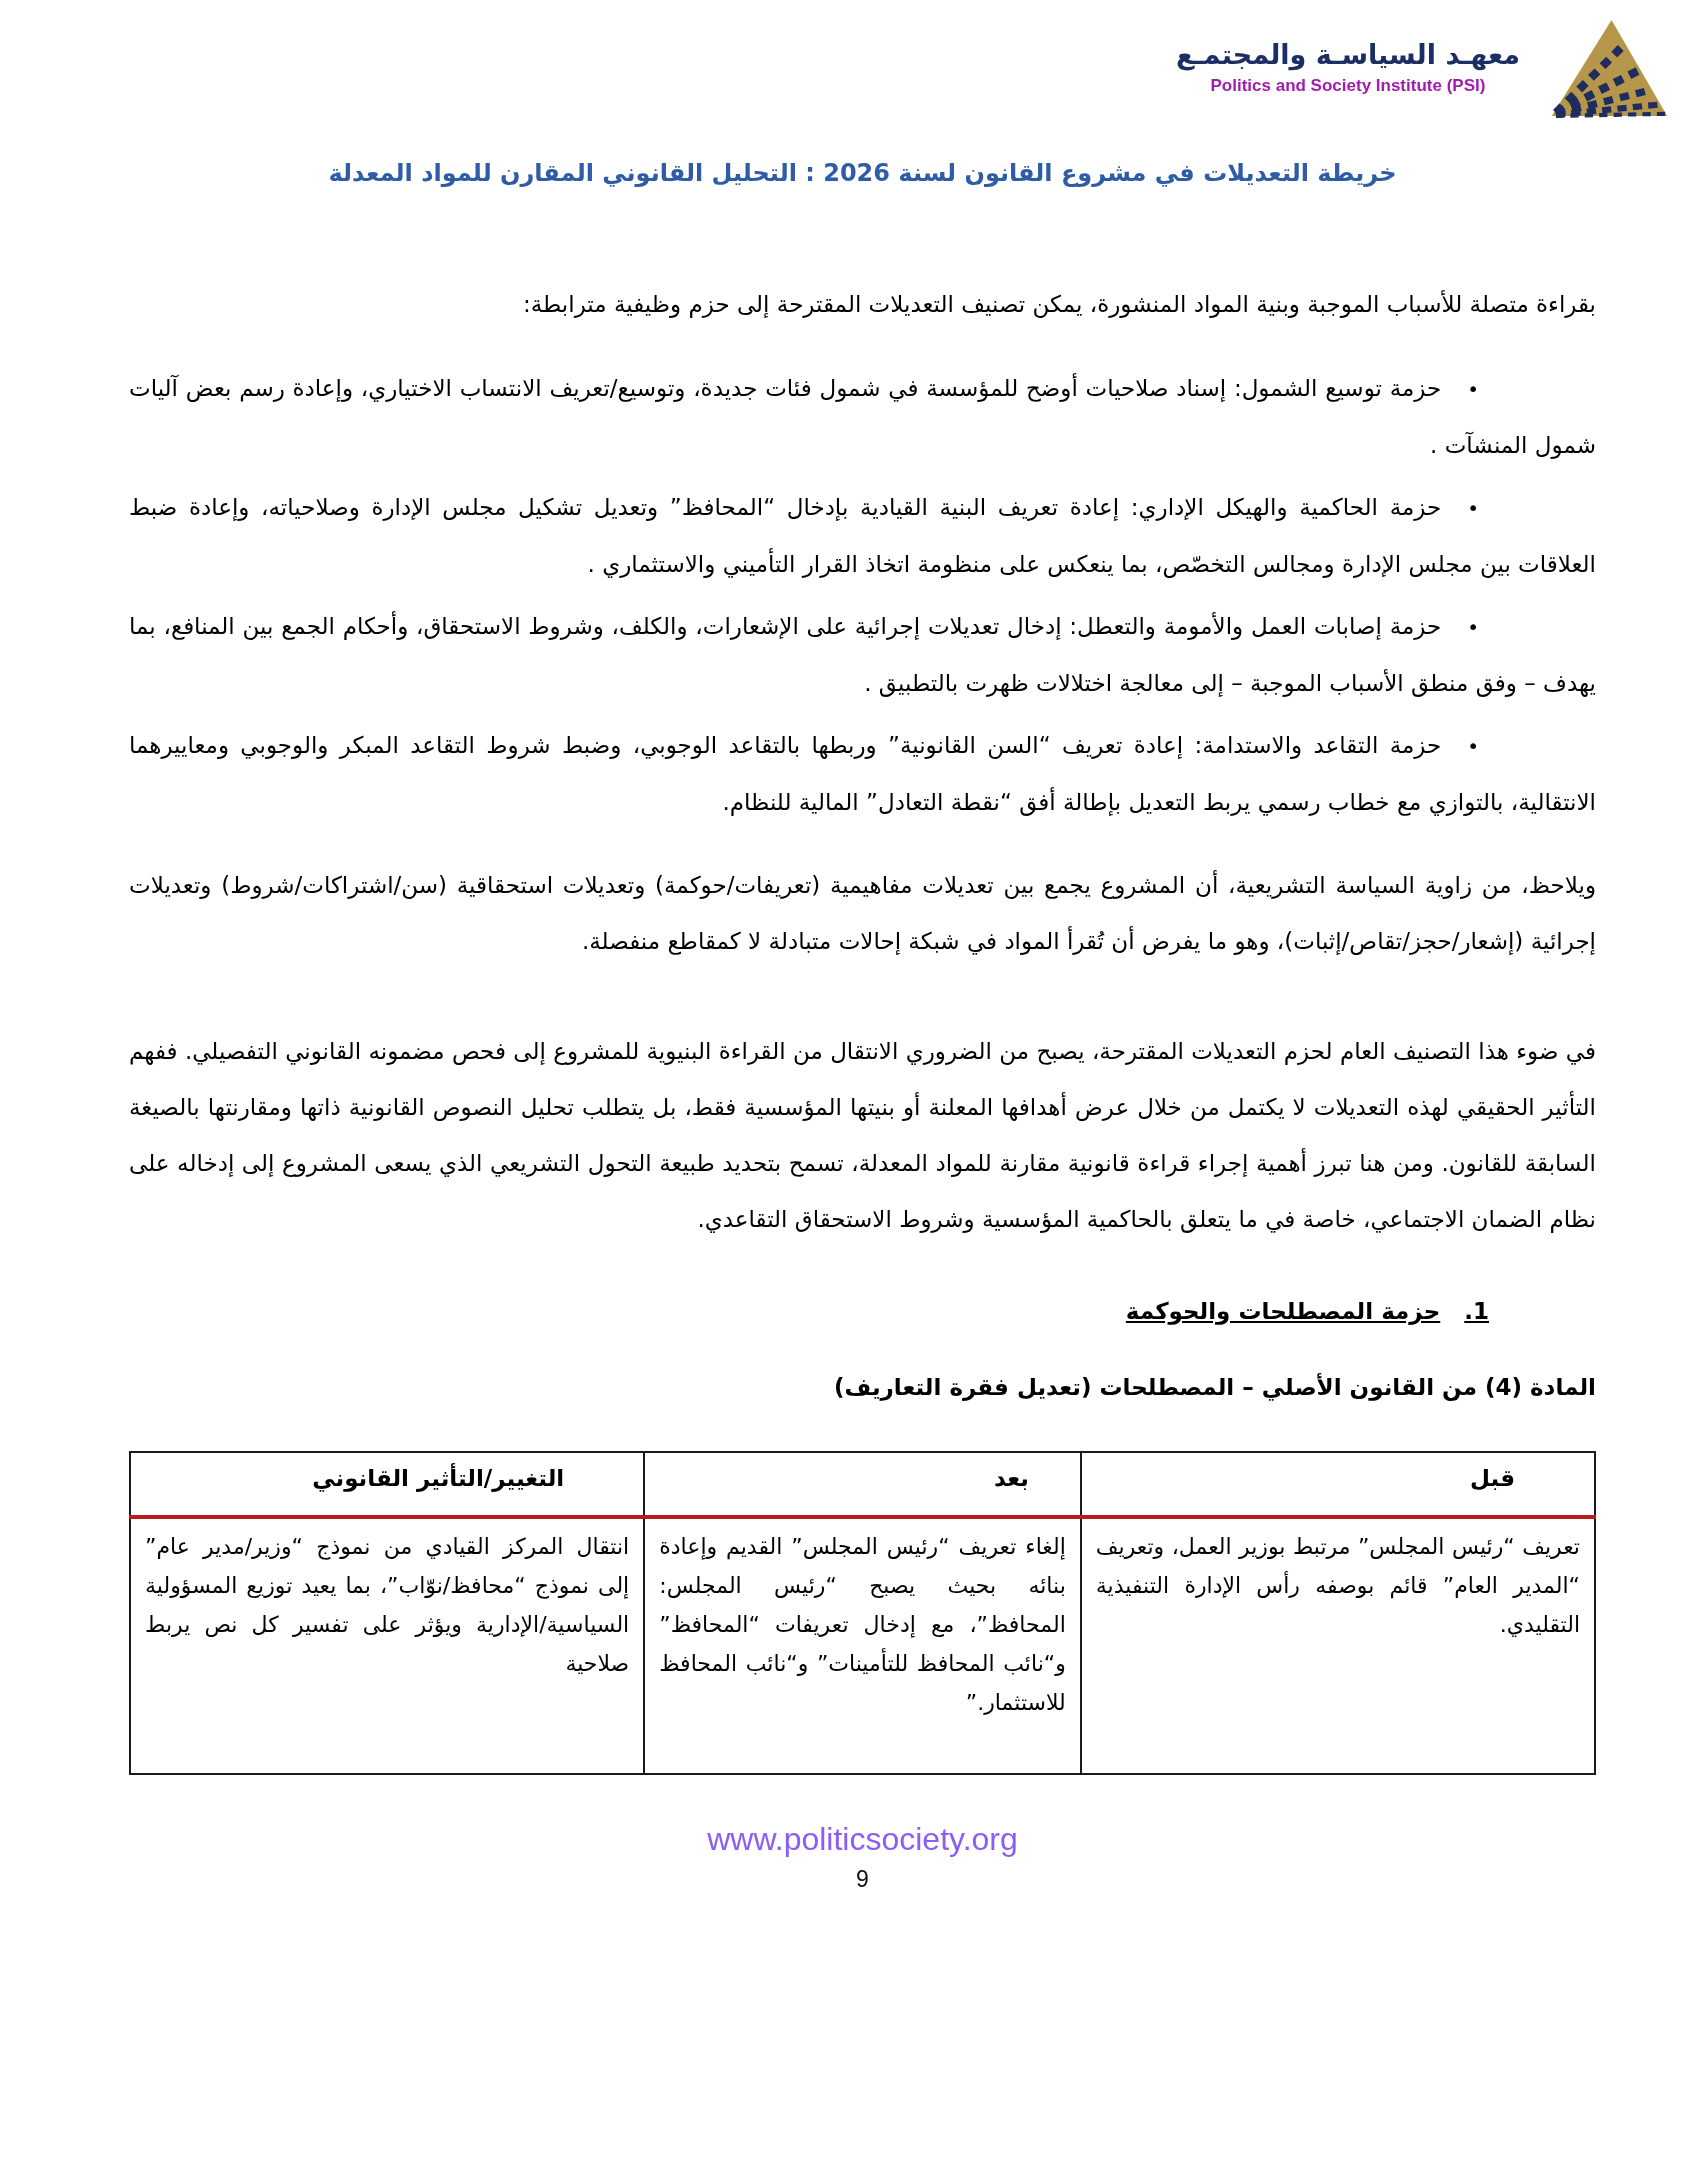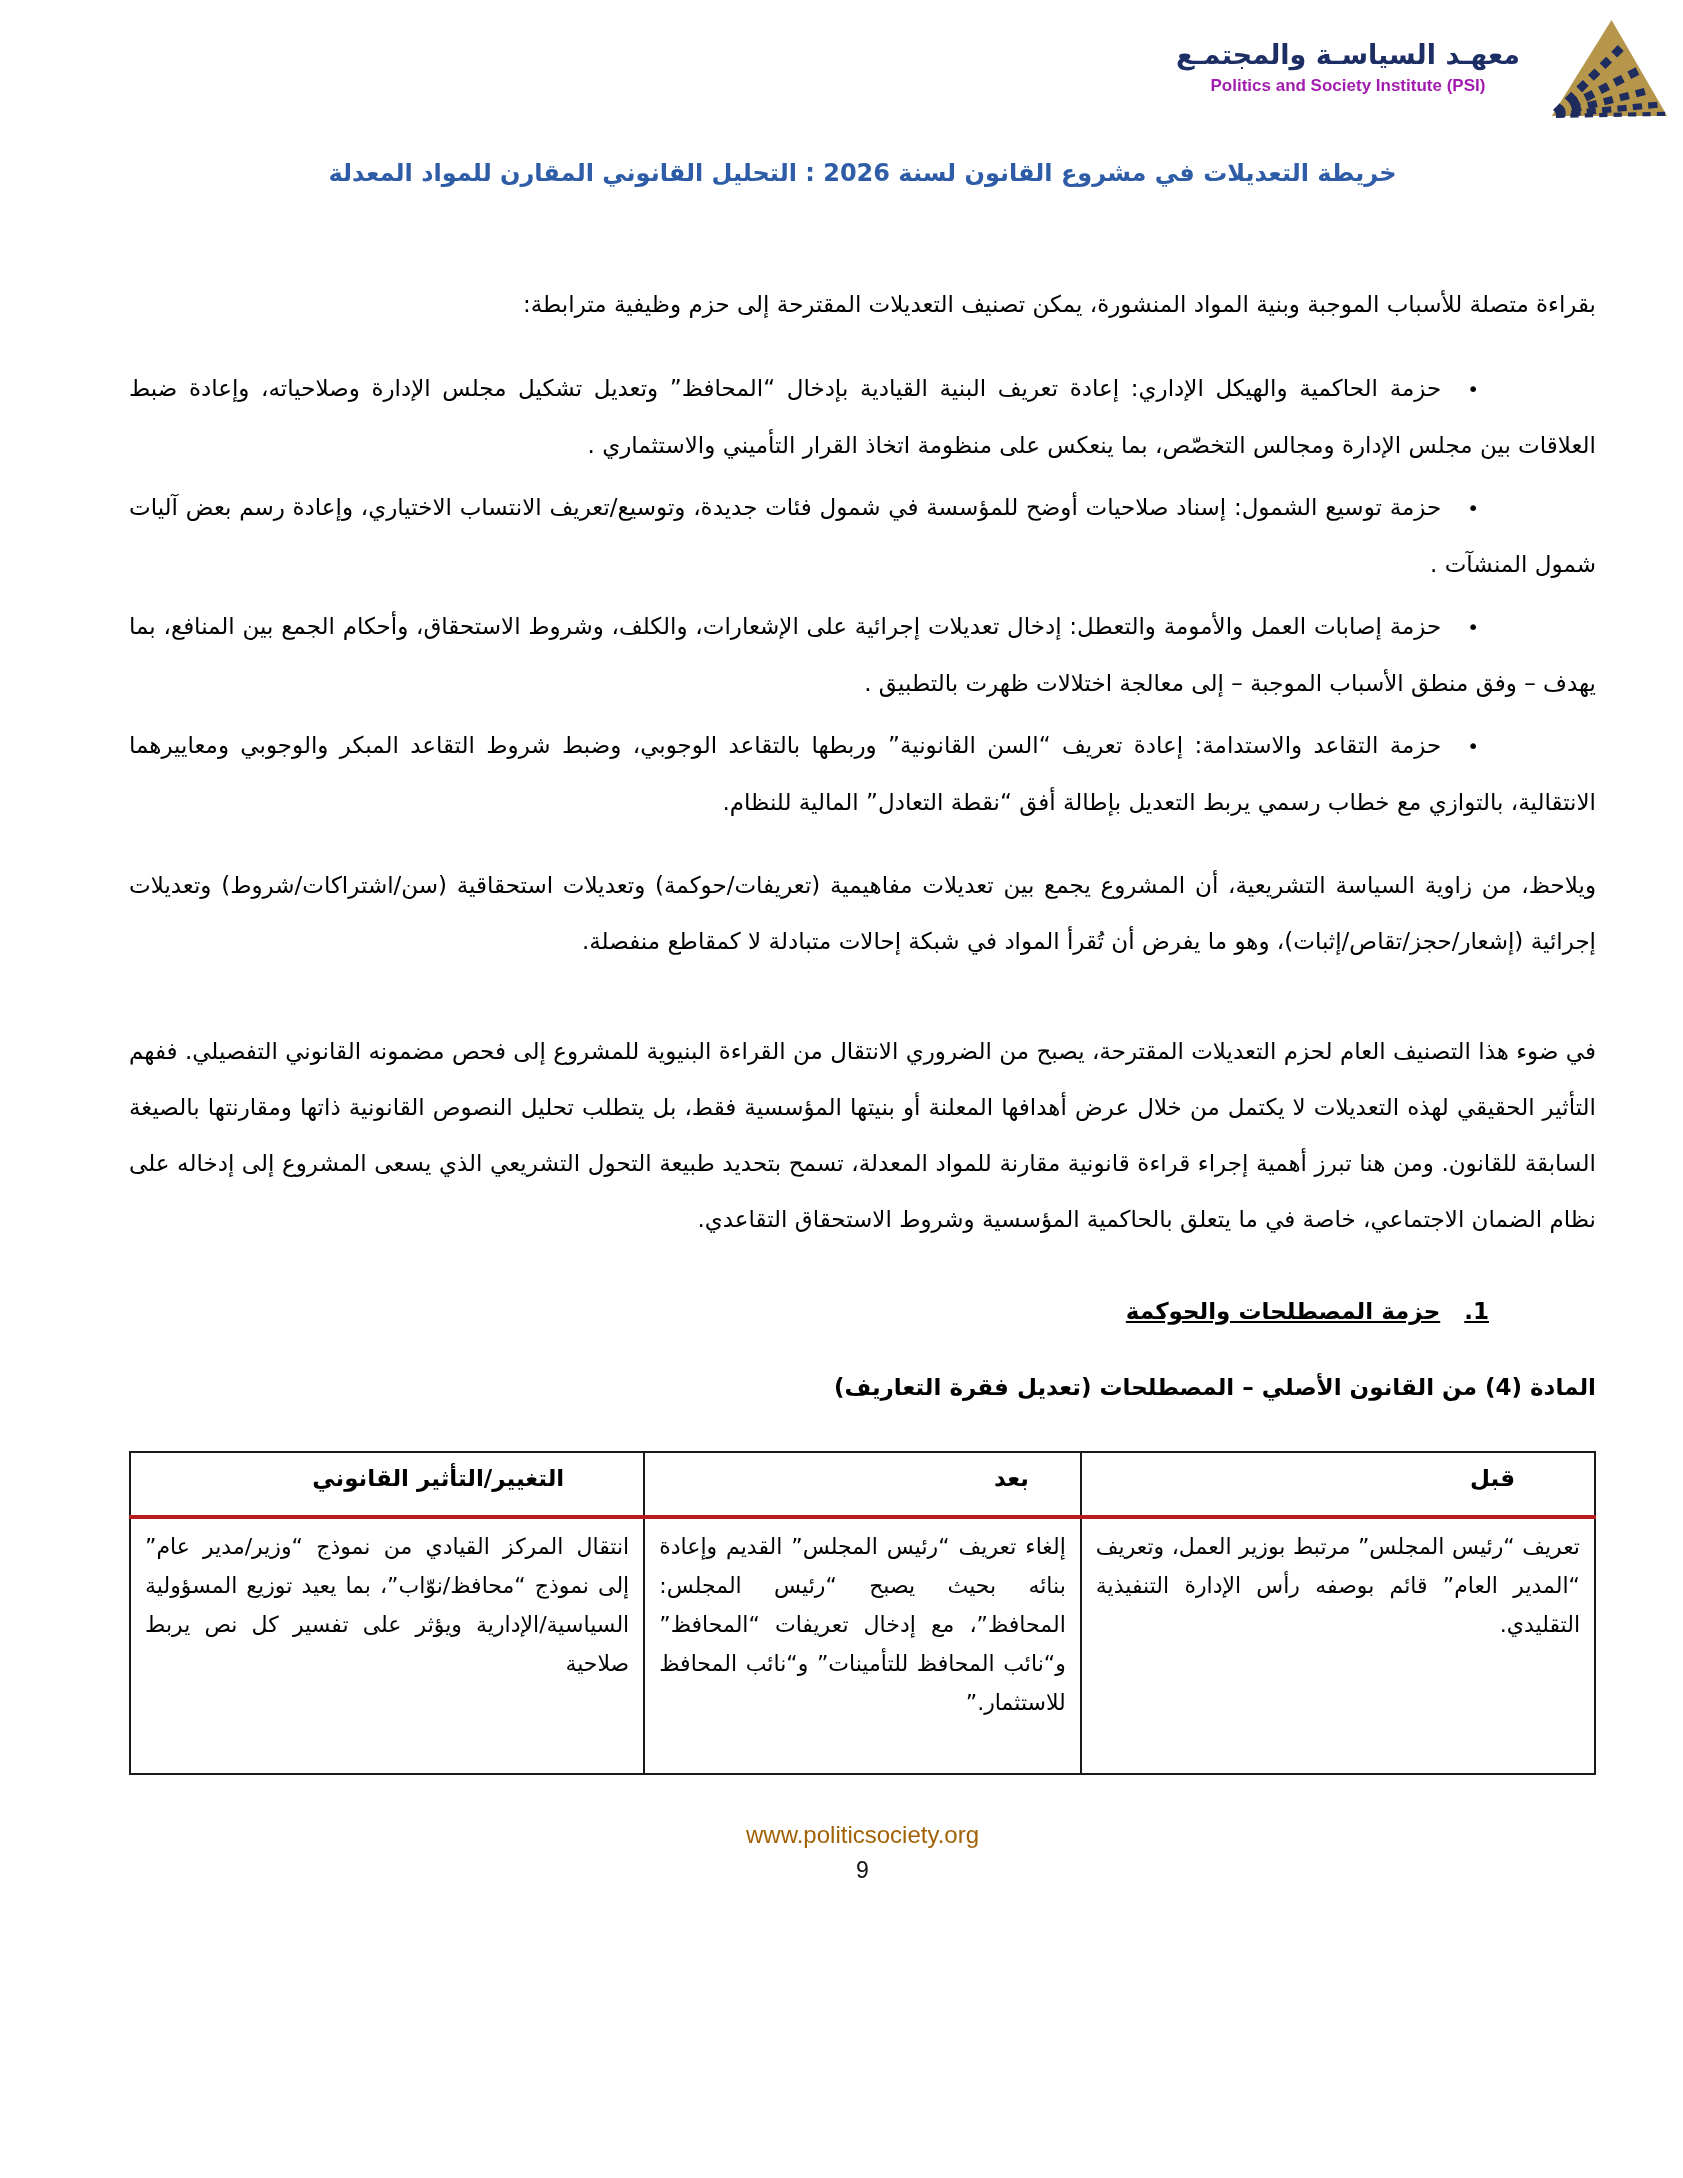--- a/index.html
+++ b/index.html
@@ -97,22 +97,22 @@
     padding: 8px 14px 10px 14px;
     height: 236px;
   }
   col.c-before { width: 35.1%; }
   col.c-after  { width: 29.8%; }
   col.c-change { width: 35.1%; }
 
   
   .footer { margin-top: 46px; text-align: center; }
   .footer-url {
-    color: #a16207;
-    font-size: 24px;
+    color: #8b5cf6;
+    font-size: 32px;
     font-family: "Liberation Sans", sans-serif;
     text-decoration: none;
     direction: ltr; display: inline-block; text-align: right;
   }
   .page-num { margin-top: 8px; font-size: 23px; color: #111; font-family: "Liberation Sans", sans-serif; }
 </style>
 </head>
 <body>
 
 <div class="page">
@@ -130,22 +130,22 @@
       <div class="logo-en">Politics and Society Institute (PSI)</div>
     </div>
   </div>
 
   <div class="content">
     <div class="doc-title">خريطة التعديلات في مشروع القانون لسنة 2026 : التحليل القانوني المقارن للمواد المعدلة</div>
 
     <div class="intro">بقراءة متصلة للأسباب الموجبة وبنية المواد المنشورة، يمكن تصنيف التعديلات المقترحة إلى حزم وظيفية مترابطة:</div>
 
     <div class="bullets">
+      <div class="bullet-item"><span class="blt">•</span><span>حزمة توسيع الشمول: إسناد صلاحيات أوضح للمؤسسة في شمول فئات جديدة، وتوسيع/تعريف الانتساب الاختياري، وإعادة رسم بعض آليات شمول المنشآت .</span></div>
       <div class="bullet-item"><span class="blt">•</span><span>حزمة الحاكمية والهيكل الإداري: إعادة تعريف البنية القيادية بإدخال “المحافظ” وتعديل تشكيل مجلس الإدارة وصلاحياته، وإعادة ضبط العلاقات بين مجلس الإدارة ومجالس التخصّص، بما ينعكس على منظومة اتخاذ القرار التأميني والاستثماري .</span></div>
-      <div class="bullet-item"><span class="blt">•</span><span>حزمة توسيع الشمول: إسناد صلاحيات أوضح للمؤسسة في شمول فئات جديدة، وتوسيع/تعريف الانتساب الاختياري، وإعادة رسم بعض آليات شمول المنشآت .</span></div>
       <div class="bullet-item"><span class="blt">•</span><span>حزمة إصابات العمل والأمومة والتعطل: إدخال تعديلات إجرائية على الإشعارات، والكلف، وشروط الاستحقاق، وأحكام الجمع بين المنافع، بما يهدف – وفق منطق الأسباب الموجبة – إلى معالجة اختلالات ظهرت بالتطبيق .</span></div>
       <div class="bullet-item"><span class="blt">•</span><span>حزمة التقاعد والاستدامة: إعادة تعريف “السن القانونية” وربطها بالتقاعد الوجوبي، وضبط شروط التقاعد المبكر والوجوبي ومعاييرهما الانتقالية، بالتوازي مع خطاب رسمي يربط التعديل بإطالة أفق “نقطة التعادل” المالية للنظام.</span></div>
     </div>
 
     <div class="para para-1">ويلاحظ، من زاوية السياسة التشريعية، أن المشروع يجمع بين تعديلات مفاهيمية (تعريفات/حوكمة) وتعديلات استحقاقية (سن/اشتراكات/شروط) وتعديلات إجرائية (إشعار/حجز/تقاص/إثبات)، وهو ما يفرض أن تُقرأ المواد في شبكة إحالات متبادلة لا كمقاطع منفصلة.</div>
     <div class="para para-2">في ضوء هذا التصنيف العام لحزم التعديلات المقترحة، يصبح من الضروري الانتقال من القراءة البنيوية للمشروع إلى فحص مضمونه القانوني التفصيلي. ففهم التأثير الحقيقي لهذه التعديلات لا يكتمل من خلال عرض أهدافها المعلنة أو بنيتها المؤسسية فقط، بل يتطلب تحليل النصوص القانونية ذاتها ومقارنتها بالصيغة السابقة للقانون. ومن هنا تبرز أهمية إجراء قراءة قانونية مقارنة للمواد المعدلة، تسمح بتحديد طبيعة التحول التشريعي الذي يسعى المشروع إلى إدخاله على نظام الضمان الاجتماعي، خاصة في ما يتعلق بالحاكمية المؤسسية وشروط الاستحقاق التقاعدي.</div>
 
     <div class="section-heading">
       <span class="num">1.</span><span>حزمة المصطلحات والحوكمة</span>
     </div>

